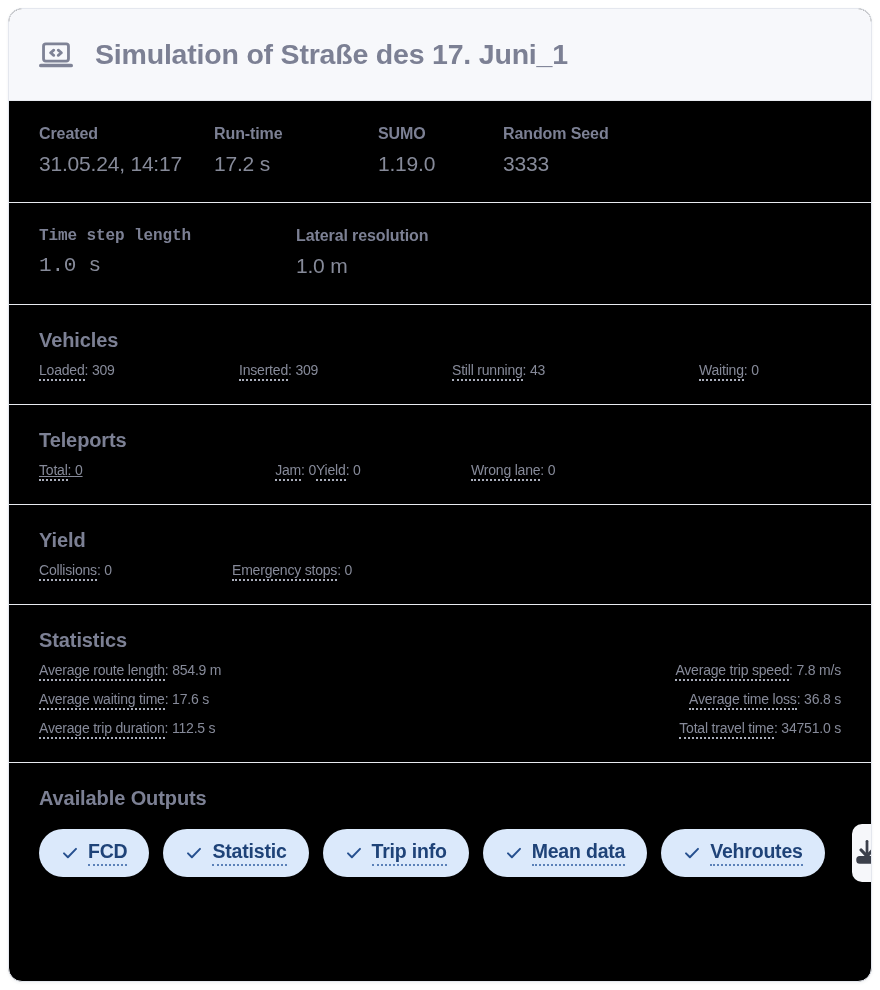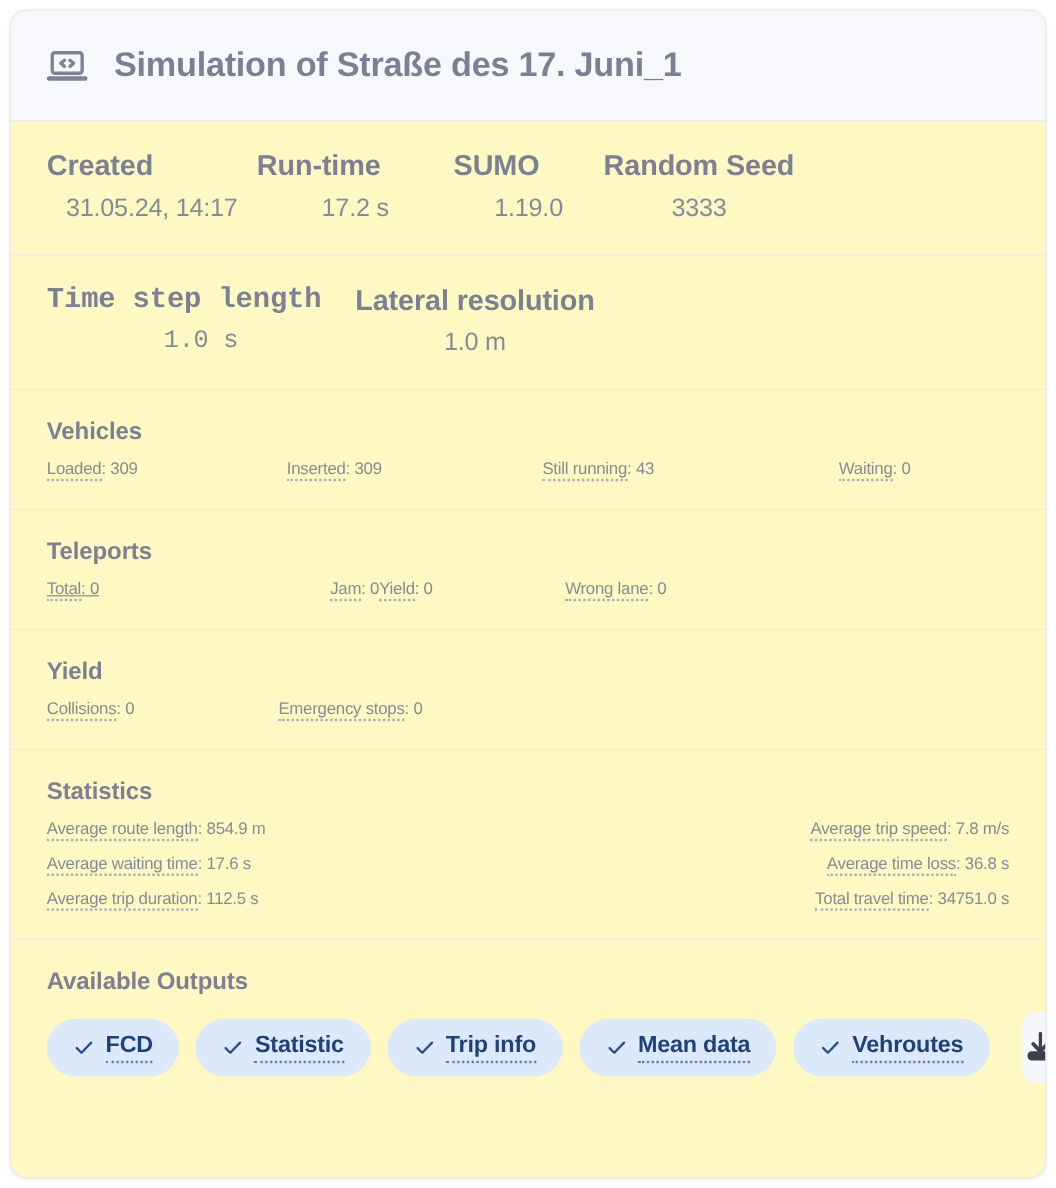--- a/index.html
+++ b/index.html
@@ -12,21 +12,21 @@
     font-family: "Liberation Sans", sans-serif;
     -webkit-font-smoothing: antialiased;
   }
 
   #card {
     position: absolute;
     left: 8px;
     top: 8px;
     width: 864px;
     height: 974px;
-    background: #fef9c3;
+    background: #000000;
     border: 1px solid #e4e7ee;
     border-radius: 14px;
     box-shadow: 0 1px 3px rgba(60,64,80,0.07);
     overflow: hidden;
     display: flex;
     flex-direction: column;
   }
 
   
   #card-header {
@@ -60,34 +60,33 @@
     font-weight: bold;
     color: #7c8094;
     margin-bottom: 10px;
     letter-spacing: -0.1px;
   }
 
   
   .meta-row { display: flex; }
   .meta-item { display: flex; flex-direction: column; }
   .meta-label {
-    font-size: 24px;
+    font-size: 16px;
     font-weight: bold;
     color: #7c8094;
     letter-spacing: -0.1px;
     white-space: nowrap;
   }
   .meta-value {
     font-size: 21px;
     font-weight: normal;
     color: #868a99;
     margin-top: 9px;
     white-space: nowrap;
     letter-spacing: -0.2px;
-    text-align: center;
   }
   
   .mw1 { width: 175px; }
   .mw2 { width: 164px; }
   .mw3 { width: 125px; }
   .mw4 { width: auto; }
   
   .sw1 { width: 257px; font-family: Liberation Mono, monospace; }
   .sw2 { width: auto; }
 

